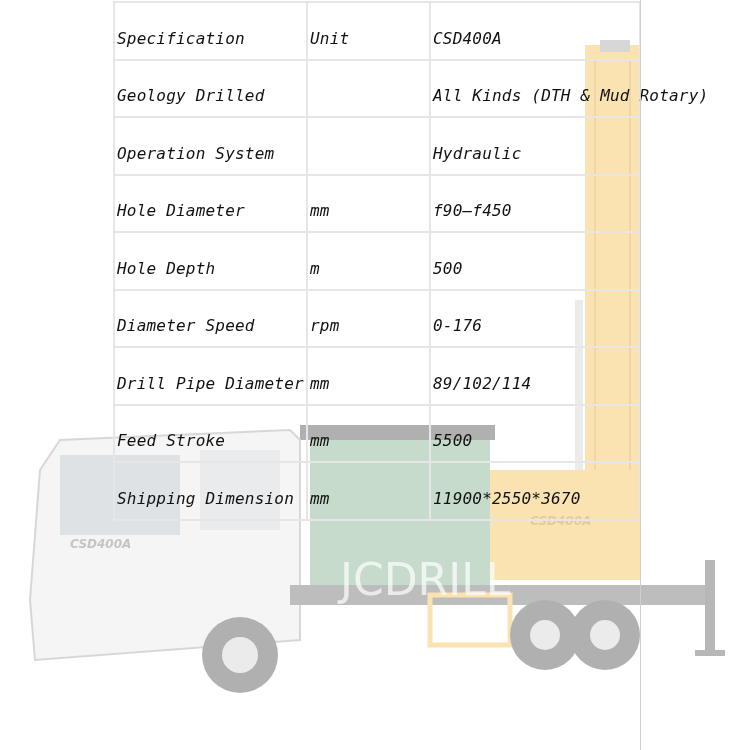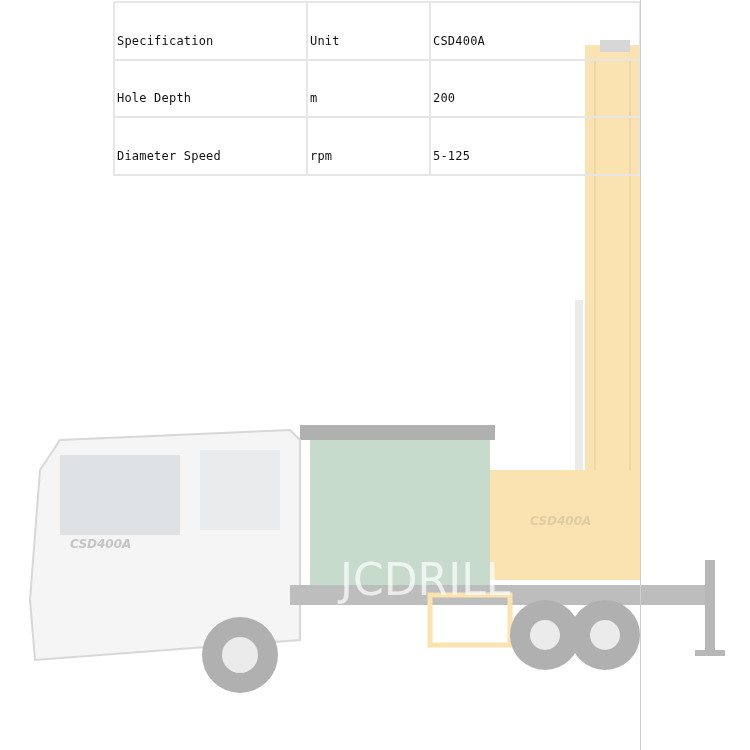--- a/index.html
+++ b/index.html
@@ -5,21 +5,21 @@
   html, body { margin:0; padding:0; background:#ffffff; }
   body { width:750px; height:750px; position:relative; overflow:hidden;
          font-family:"DejaVu Serif", "Liberation Mono", serif; }
   
   .bg { position:absolute; left:0; top:0; width:750px; height:750px; opacity:0.38; }
   .spec-table { position:absolute; left:113px; top:1px; border-collapse:collapse;
                 table-layout:fixed; width:528px; }
   .spec-table td { border:2px solid #e6e6e6; height:53.5px; padding:0 2px;
                    vertical-align:bottom; padding-bottom:11px; box-sizing:border-box;
                    font-family:"DejaVu Sans Mono", "Liberation Mono", monospace;
-                   font-size:12px; color:#111; white-space:nowrap; letter-spacing:0.2px; }
+                   font-size:16px; color:#111; white-space:nowrap; letter-spacing:0.2px;font-style:italic; }
   .spec-table td.c1 { width:182px; }
   .spec-table td.c2 { width:116px;border-radius:22px; }
   .spec-table td.c3 { width:198px; }
   .spec-table tr { height:57.5px; }
   .spec-table td { height:57.5px; }
   .right-border { position:absolute; left:640px; top:0; width:1px; height:750px; background:#cfcfcf; }
 </style>
 </head>
 <body>
 
@@ -60,24 +60,54 @@
 </svg>
 
 <table class="spec-table">
   <tbody>
     <tr>
       <td class="c1">Specification</td>
       <td class="c2">Unit</td>
       <td class="c3">CSD400A</td>
     </tr>
     <tr>
+        <td class="c1">Geology Drilled</td>
+        <td class="c2"></td>
+        <td class="c3">All Kinds (DTH &amp; Mud Rotary)</td>
+      </tr>
+    <tr>
+        <td class="c1">Operation System</td>
+        <td class="c2"></td>
+        <td class="c3">Hydraulic</td>
+      </tr>
+    <tr>
+        <td class="c1">Hole Diameter</td>
+        <td class="c2">mm</td>
+        <td class="c3">f90—f450</td>
+      </tr>
+    <tr>
         <td class="c1">Hole Depth</td>
         <td class="c2">m</td>
-        <td class="c3">200</td>
+        <td class="c3">500</td>
       </tr>
     <tr>
         <td class="c1">Diameter Speed</td>
         <td class="c2">rpm</td>
-        <td class="c3">5-125</td>
+        <td class="c3">0-176</td>
+      </tr>
+    <tr>
+        <td class="c1">Drill Pipe Diameter</td>
+        <td class="c2">mm</td>
+        <td class="c3">89/102/114</td>
+      </tr>
+    <tr>
+        <td class="c1">Feed Stroke</td>
+        <td class="c2">mm</td>
+        <td class="c3">5500</td>
+      </tr>
+    <tr>
+        <td class="c1">Shipping Dimension</td>
+        <td class="c2">mm</td>
+        <td class="c3">11900*2550*3670</td>
       </tr>
   </tbody>
 </table>
 <div class="right-border"></div>
 
 </body></html>

